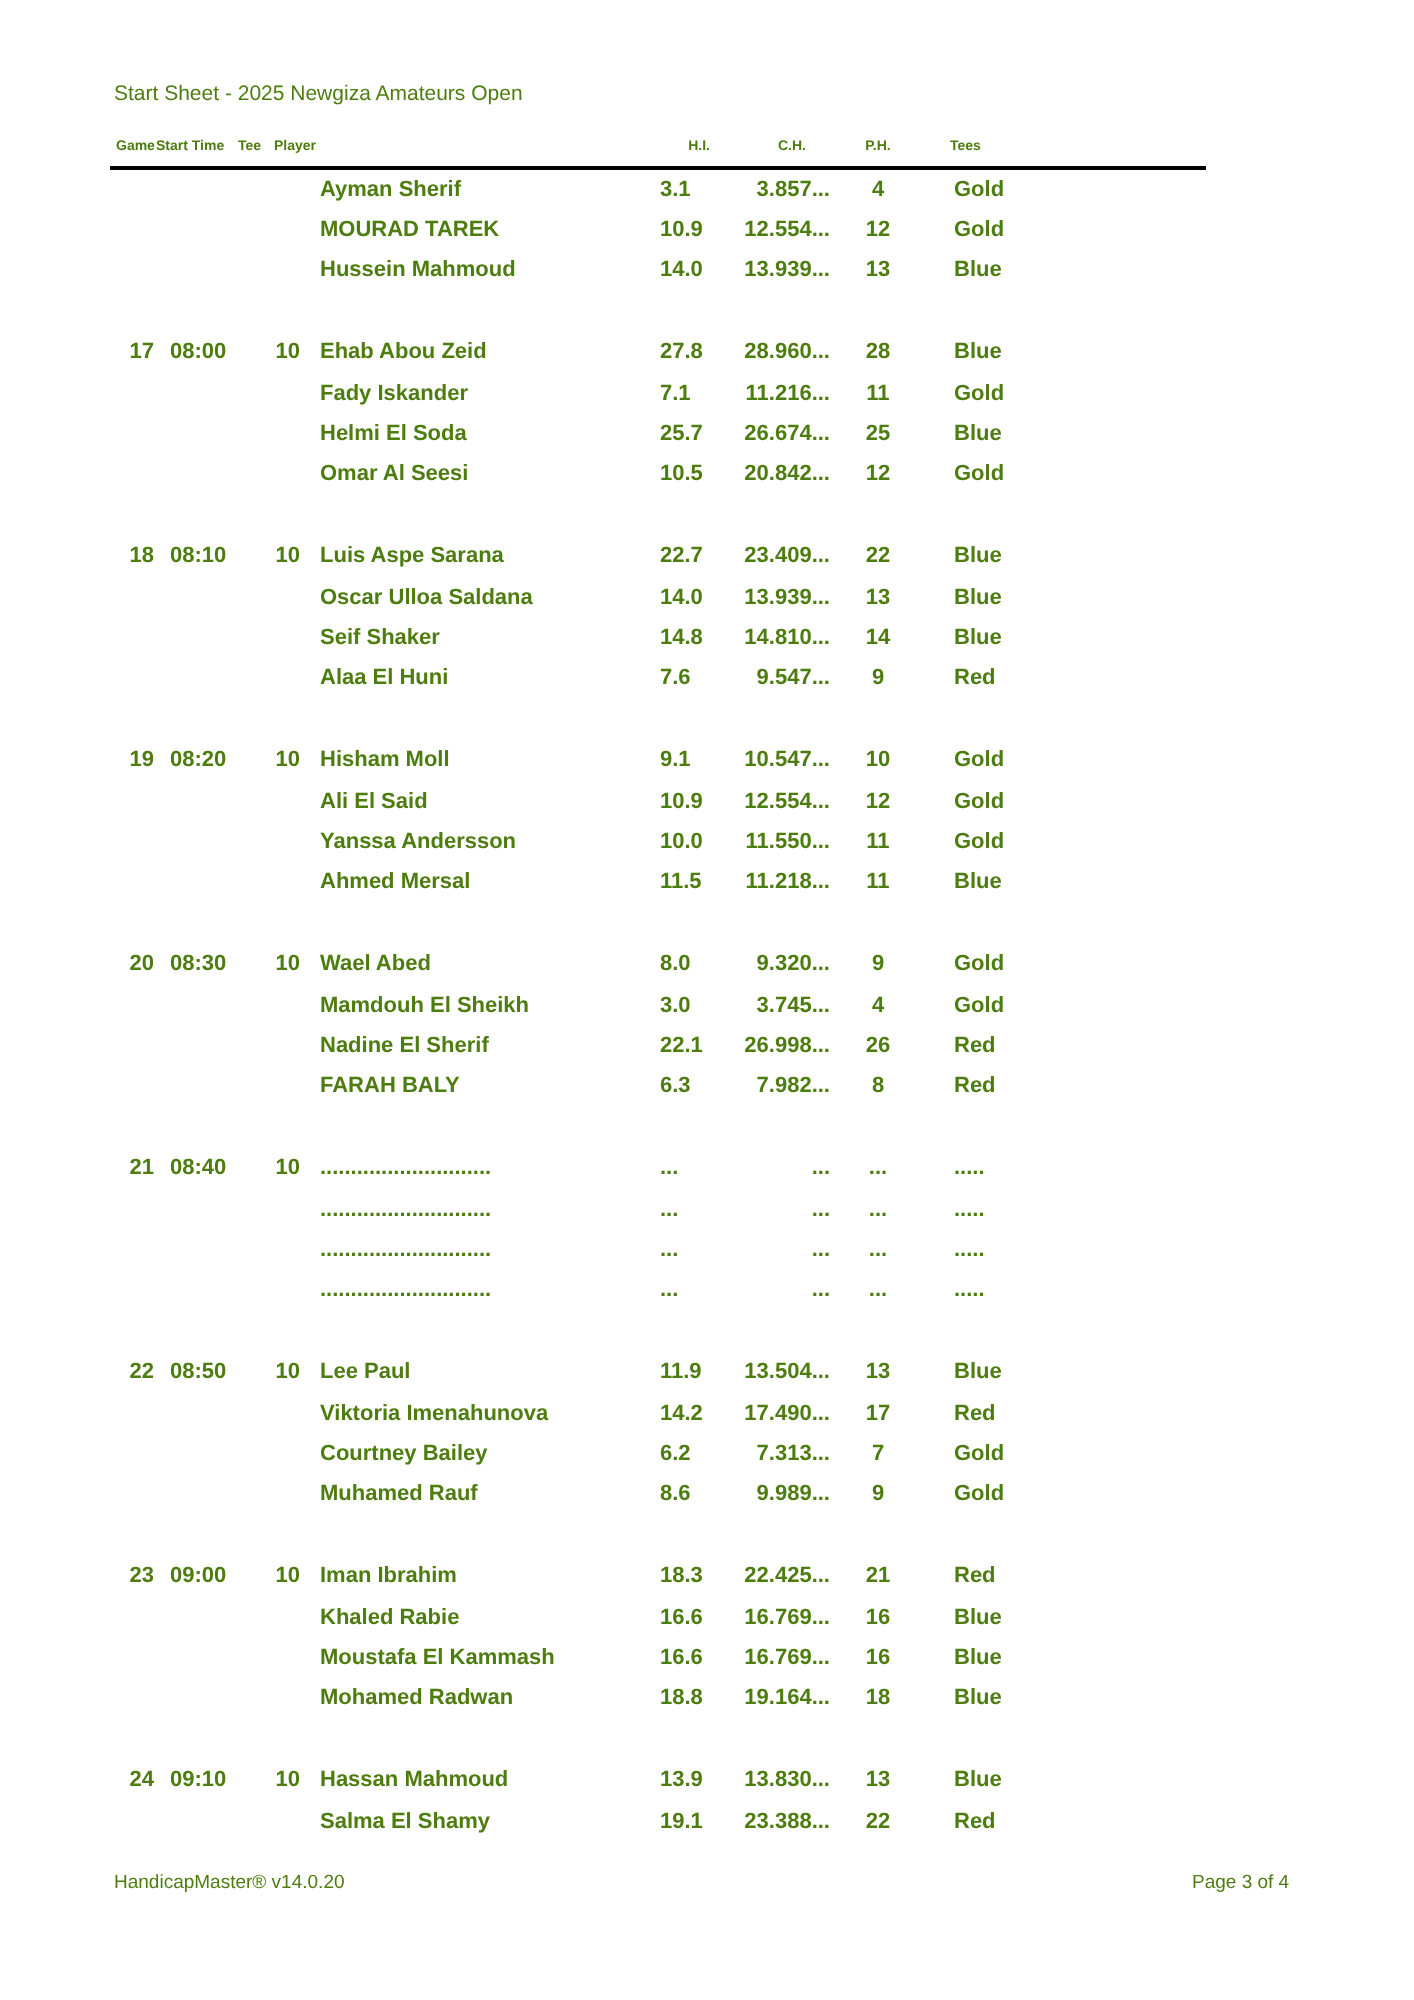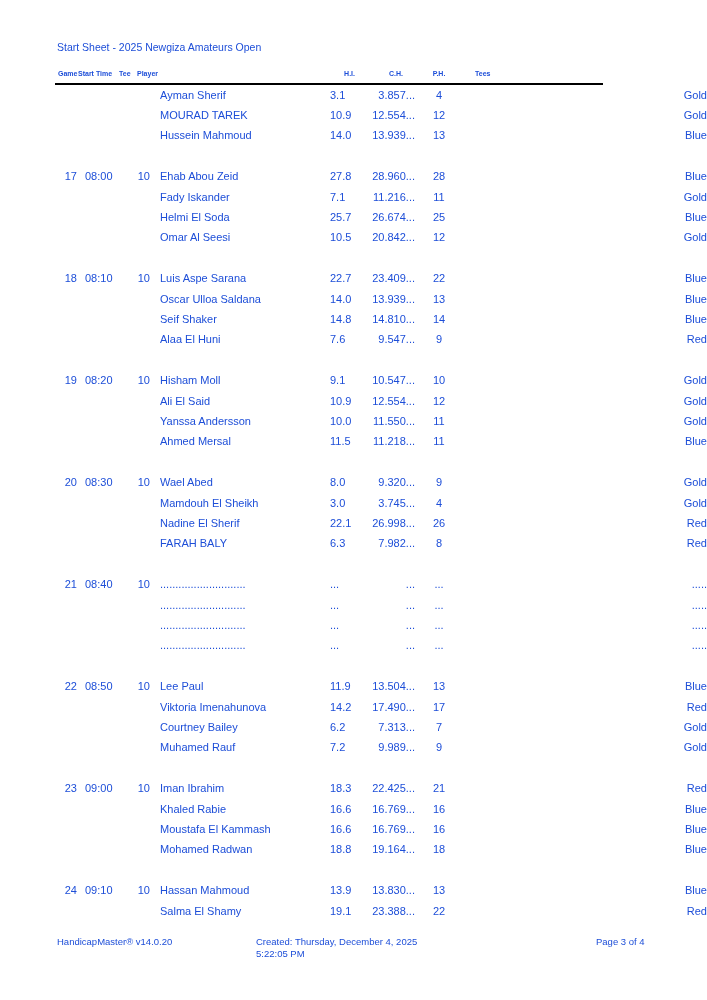--- a/index.html
+++ b/index.html
@@ -1,20 +1,20 @@
 <!DOCTYPE html>
 <html><head>
 <meta charset="utf-8">
 <style>
   html,body { margin:0; padding:0; background:#ffffff; }
   .page {
     position:relative;
     width:707px; height:1000px;
     background:#ffffff;
-    color:#1d4ed8;
+    color:#4d7c0f;
     font-family:"Liberation Sans", sans-serif;
     overflow:hidden;
   }
   .title {
     position:absolute; left:57px; top:41px;
     font-size:10.5px; line-height:12px; white-space:nowrap;
   }
   .thead {
     position:absolute; left:0; right:0; top:69px;
     display:grid;
@@ -28,38 +28,38 @@
   .h-tee   { padding-left:2px; }
   .h-hi    { text-align:right; padding-right:3px; }
   .h-ch    { text-align:right; padding-right:12px; }
   .h-ph    { text-align:center; }
   .h-tees  { padding-left:12px; }
   .head-rule {
     position:absolute; left:55px; top:83px;
     width:548px; height:2px; background:#000;
   }
   .groups { position:absolute; left:0; right:0; top:85px; }
-  .group  { margin-bottom:20.7px; }
+  .group  { margin-bottom:20.7px;font-weight:bold; }
   .row {
     display:grid;
     grid-template-columns:22px 40px 33px 180px 28px 57px 48px auto;
     padding-left:55px;
     height:20.33px;
     align-items:center;
     font-size:11px; line-height:13px;
     white-space:nowrap;
   }
   .c-game   { text-align:right; }
   .c-time   { padding-left:8px; }
   .c-tee    { text-align:right; }
   .c-player { padding-left:10px; overflow:hidden; }
   .c-hi     { text-align:left; }
   .c-ch     { text-align:right; }
   .c-ph     { text-align:center; }
-  .c-tees   { padding-left:14px;text-align:right; }
+  .c-tees   { padding-left:14px; }
   .footer-left   { position:absolute; left:57px;  top:936px; font-size:9.5px; line-height:12px; white-space:nowrap; }
   .footer-center { position:absolute; left:256px; top:936px; font-size:9.5px; line-height:12px; white-space:nowrap; }
   .footer-right  { position:absolute; left:596px; top:936px; font-size:9.5px; line-height:12px; white-space:nowrap; }
 </style>
 </head>
 <body>
 
 <div class="page">
 
   <div class="title">Start Sheet - 2025 Newgiza Amateurs Open</div>
@@ -349,21 +349,21 @@
     <span class="c-hi">6.2</span>
     <span class="c-ch">7.313...</span>
     <span class="c-ph">7</span>
     <span class="c-tees">Gold</span>
   </div>
         <div class="row">
     <span class="c-game"></span>
     <span class="c-time"></span>
     <span class="c-tee"></span>
     <span class="c-player">Muhamed Rauf</span>
-    <span class="c-hi">7.2</span>
+    <span class="c-hi">8.6</span>
     <span class="c-ch">9.989...</span>
     <span class="c-ph">9</span>
     <span class="c-tees">Gold</span>
   </div>
       </div>
       <div class="group">
         <div class="row">
     <span class="c-game">23</span>
     <span class="c-time">09:00</span>
     <span class="c-tee">10</span>
@@ -422,19 +422,15 @@
     <span class="c-player">Salma El Shamy</span>
     <span class="c-hi">19.1</span>
     <span class="c-ch">23.388...</span>
     <span class="c-ph">22</span>
     <span class="c-tees">Red</span>
   </div>
       </div>
     </div>
 
   <div class="footer-left">HandicapMaster® v14.0.20</div>
-  <div class="footer-center">
-    <div>Created: Thursday, December 4, 2025</div>
-    <div>5:22:05 PM</div>
-  </div>
   <div class="footer-right">Page 3 of 4</div>
 
 </div>
 
 </body></html>

